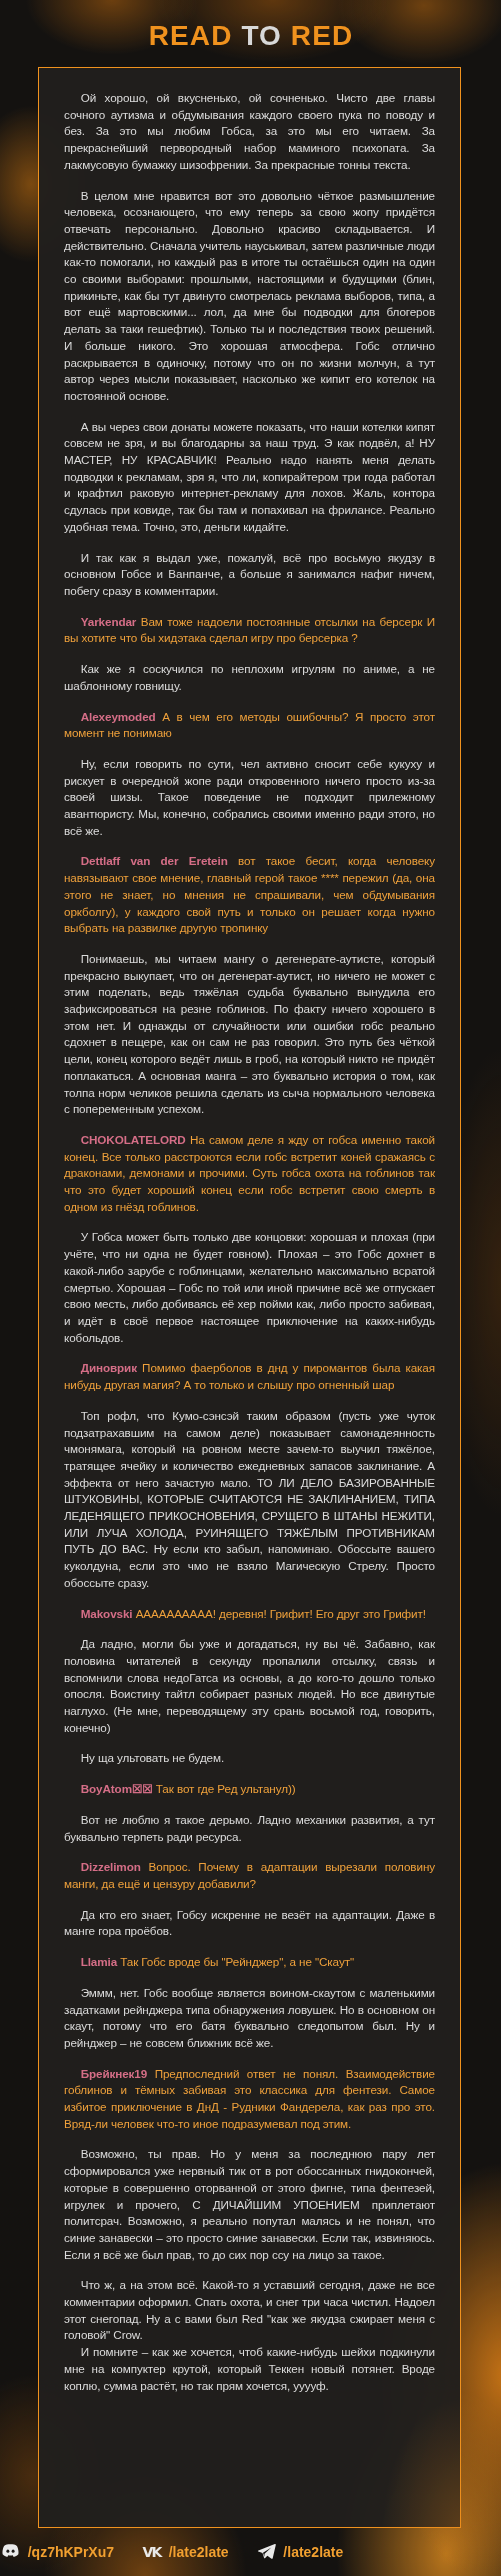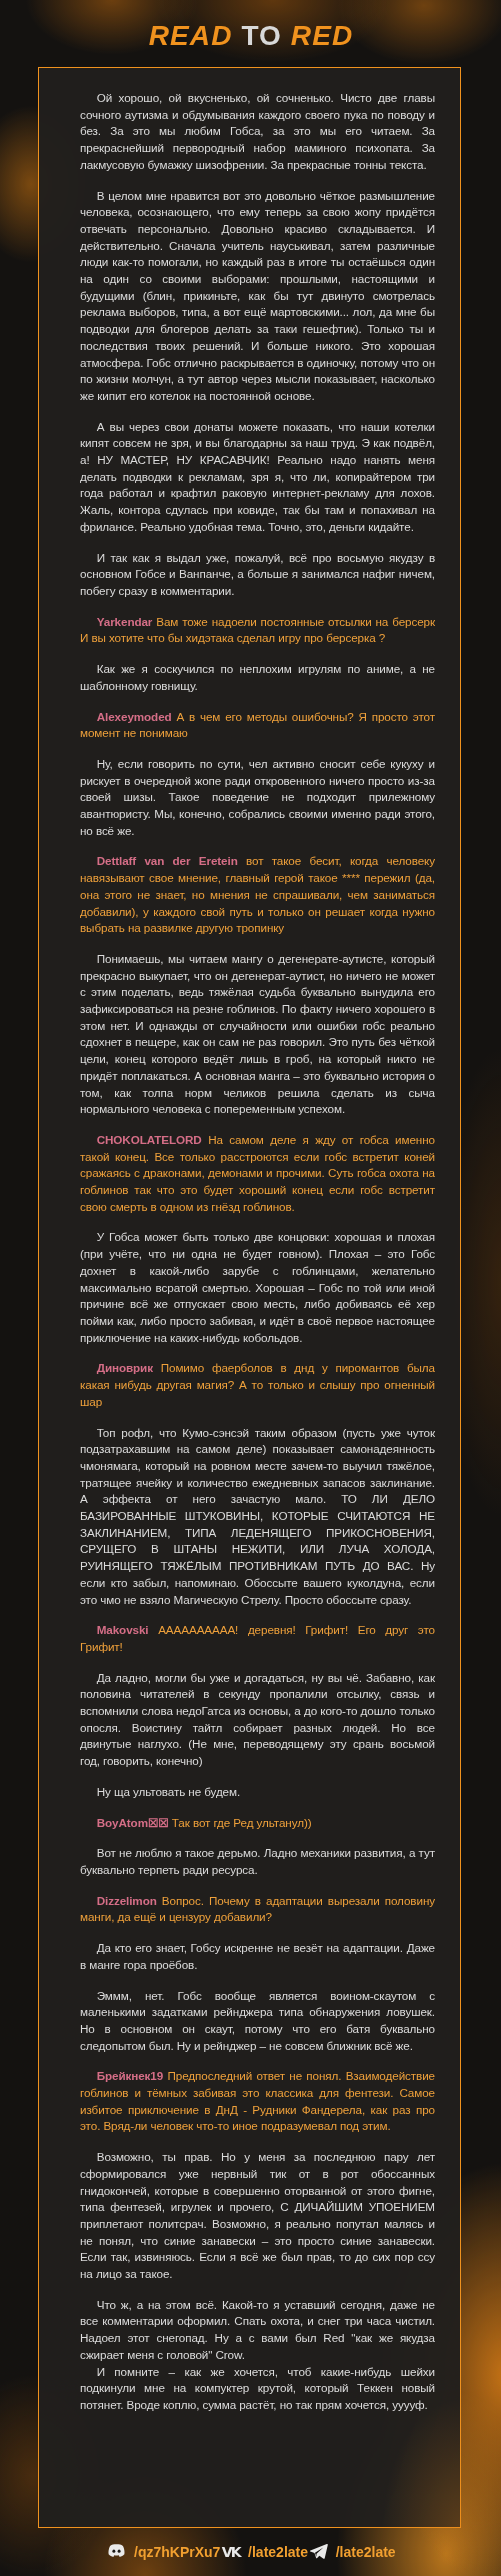--- a/index.html
+++ b/index.html
@@ -16,45 +16,45 @@
       radial-gradient(156px 234px at 446px 2554px, rgba(240,150,32,.75), transparent 70%),
       radial-gradient(145px 156px at 145px 2576px, rgba(198,110,16,.50), transparent 70%),
       radial-gradient(112px 145px at 33px 2476px,  rgba(170,92,12,.35), transparent 70%),
       #141210;
   }
   .top-rule{position:absolute;left:38px;right:38px;top:15px;height:2.2px;}
   .title{
     position:absolute;left:0;right:0;top:22px;text-align:center;
     font-weight:800;font-size:28px;letter-spacing:1.1px;line-height:1;
   }
-  .title .t-accent{color:var(--accent);font-style:italic;}
+  .title .t-accent{color:var(--accent);}
   .title .t-light{color:#d8d8d8;}
   .panel{
     position:absolute;left:38px;top:67px;width:423px;height:2461px;
     box-sizing:border-box;border:1.7px solid var(--accent);
     background:rgba(33,31,29,.97);
     padding:22px 25px 15.6px 25px;
   }
   .panel-glow{
     position:absolute;right:-1.1px;bottom:-1.1px;width:123px;height:201px;
     background:radial-gradient(112px 184px at 100% 100%, rgba(226,130,22,.28), transparent 70%);
     pointer-events:none;
   }
-  .block{margin:0 0 14px 16px;}
+  .block{margin:0 0 14px 0;}
   .block:last-child{margin-bottom:0;}
   .para{
     margin:0;text-indent:16.7px;text-align:justify;
     font-size:11.7px;line-height:16.7px;letter-spacing:-0.1px;
     color:var(--body-color);
   }
   .block.comment .para{color:var(--comment-color);}
   .username{color:var(--username-color);font-weight:bold;}
   .footer{
     position:absolute;left:0;right:0;top:2536px;height:31px;
-    display:flex;justify-content:center;align-items:center;
+    display:flex;align-items:center;gap:27px;
   }
   .footer .link{display:flex;align-items:center;gap:6.7px;}
   .footer .label{color:var(--footer-color);font-size:14px;font-weight:bold;letter-spacing:0;}
   .icon{display:inline-flex;align-items:center;justify-content:center;width:21px;height:21px;}
   .icon svg{width:21px;height:21px;}
   .vk-glyph{color:#e9e9e9;font-weight:900;font-size:14px;letter-spacing:-1.7px;font-family:"DejaVu Sans",sans-serif;}
 </style>
 </head>
 <body style="--accent: #F0921E; --body-color: #DCDCDC; --username-color: #D56E87; --comment-color: #EFA13B; --footer-color: #F2A030;">
 
@@ -86,21 +86,21 @@
       <div class="block body">
         <p class="para">Как же я соскучился по неплохим игрулям по аниме, а не шаблонному говнищу.</p>
       </div>
       <div class="block comment">
         <p class="para"><span class="username">Alexeymoded</span> <span>А в чем его методы ошибочны? Я просто этот момент не понимаю</span></p>
       </div>
       <div class="block body">
         <p class="para">Ну, если говорить по сути, чел активно сносит себе кукуху и рискует в очередной жопе ради откровенного ничего просто из-за своей шизы. Такое поведение не подходит прилежному авантюристу. Мы, конечно, собрались своими именно ради этого, но всё же.</p>
       </div>
       <div class="block comment">
-        <p class="para"><span class="username">Dettlaff van der Eretein</span> <span>вот такое бесит, когда человеку навязывают свое мнение, главный герой такое **** пережил (да, она этого не знает, но мнения не спрашивали, чем заниматься добавили), у каждого свой путь и только он решает когда нужно выбрать на развилке другую тропинку</span></p>
+        <p class="para"><span class="username">Dettlaff van der Eretein</span> <span>вот такое бесит, когда человеку навязывают свое мнение, главный герой такое **** пережил (да, она этого не знает, но мнения не спрашивали, чем обдумывания оркболгу), у каждого свой путь и только он решает когда нужно выбрать на развилке другую тропинку</span></p>
       </div>
       <div class="block body">
         <p class="para">Понимаешь, мы читаем мангу о дегенерате-аутисте, который прекрасно выкупает, что он дегенерат-аутист, но ничего не может с этим поделать, ведь тяжёлая судьба буквально вынудила его зафиксироваться на резне гоблинов. По факту ничего хорошего в этом нет. И однажды от случайности или ошибки гобс реально сдохнет в пещере, как он сам не раз говорил. Это путь без чёткой цели, конец которого ведёт лишь в гроб, на который никто не придёт поплакаться. А основная манга – это буквально история о том, как толпа норм челиков решила сделать из сыча нормального человека с попеременным успехом.</p>
       </div>
       <div class="block comment">
         <p class="para"><span class="username">CHOKOLATELORD</span> <span>На самом деле я жду от гобса именно такой конец. Все только расстроются если гобс встретит коней сражаясь с драконами, демонами и прочими. Суть гобса охота на гоблинов так что это будет хороший конец если гобс встретит свою смерть в одном из гнёзд гоблинов.</span></p>
       </div>
       <div class="block body">
         <p class="para">У Гобса может быть только две концовки: хорошая и плохая (при учёте, что ни одна не будет говном). Плохая – это Гобс дохнет в какой-либо зарубе с гоблинцами, желательно максимально всратой смертью. Хорошая – Гобс по той или иной причине всё же отпускает свою месть, либо добиваясь её хер пойми как, либо просто забивая, и идёт в своё первое настоящее приключение на каких-нибудь кобольдов.</p>
       </div>
@@ -123,20 +123,23 @@
         <p class="para"><span class="username">BoyAtom☒☒</span> <span>Так вот где Ред ультанул))</span></p>
       </div>
       <div class="block body">
         <p class="para">Вот не люблю я такое дерьмо. Ладно механики развития, а тут буквально терпеть ради ресурса.</p>
       </div>
       <div class="block comment">
         <p class="para"><span class="username">Dizzelimon</span> <span>Вопрос. Почему в адаптации вырезали половину манги, да ещё и цензуру добавили?</span></p>
       </div>
       <div class="block body">
         <p class="para">Да кто его знает, Гобсу искренне не везёт на адаптации. Даже в манге гора проёбов.</p>
+      </div>
+      <div class="block comment">
+        <p class="para"><span class="username">Llamia</span> <span>Так Гобс вроде бы "Рейнджер", а не "Скаут"</span></p>
       </div>
       <div class="block body">
         <p class="para">Эммм, нет. Гобс вообще является воином-скаутом с маленькими задатками рейнджера типа обнаружения ловушек. Но в основном он скаут, потому что его батя буквально следопытом был. Ну и рейнджер – не совсем ближник всё же.</p>
       </div>
       <div class="block comment">
         <p class="para"><span class="username">Брейкнек19</span> <span>Предпоследний ответ не понял. Взаимодействие гоблинов и тёмных забивая это классика для фентези. Самое избитое приключение в ДнД - Рудники Фандерела, как раз про это. Вряд-ли человек что-то иное подразумевал под этим.</span></p>
       </div>
       <div class="block body">
         <p class="para">Возможно, ты прав. Но у меня за последнюю пару лет сформировался уже нервный тик от в рот обоссанных гнидокончей, которые в совершенно оторванной от этого фигне, типа фентезей, игрулек и прочего, С ДИЧАЙШИМ УПОЕНИЕМ приплетают политсрач. Возможно, я реально попутал малясь и не понял, что синие занавески – это просто синие занавески. Если так, извиняюсь. Если я всё же был прав, то до сих пор ссу на лицо за такое.</p>
       </div>

